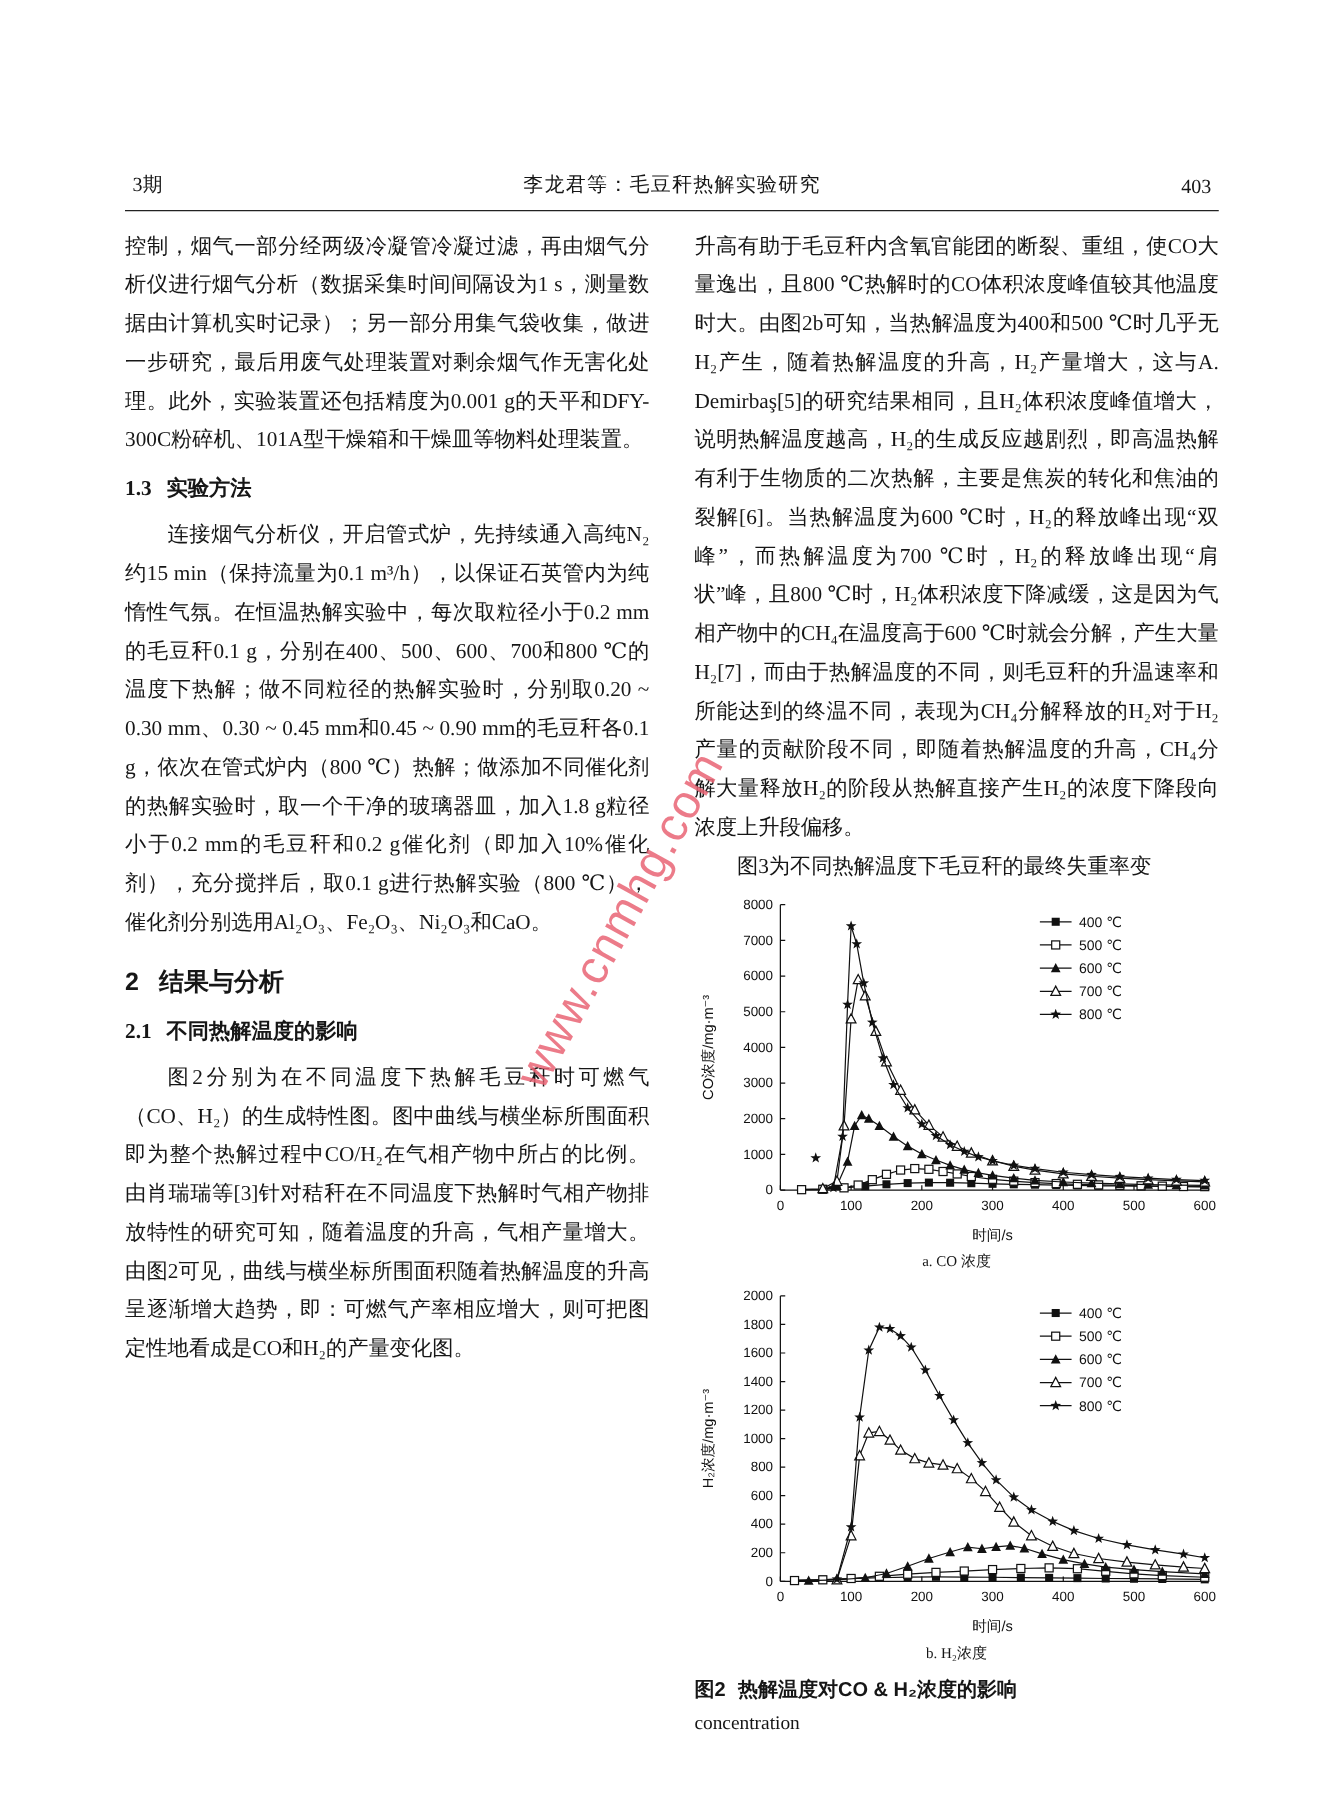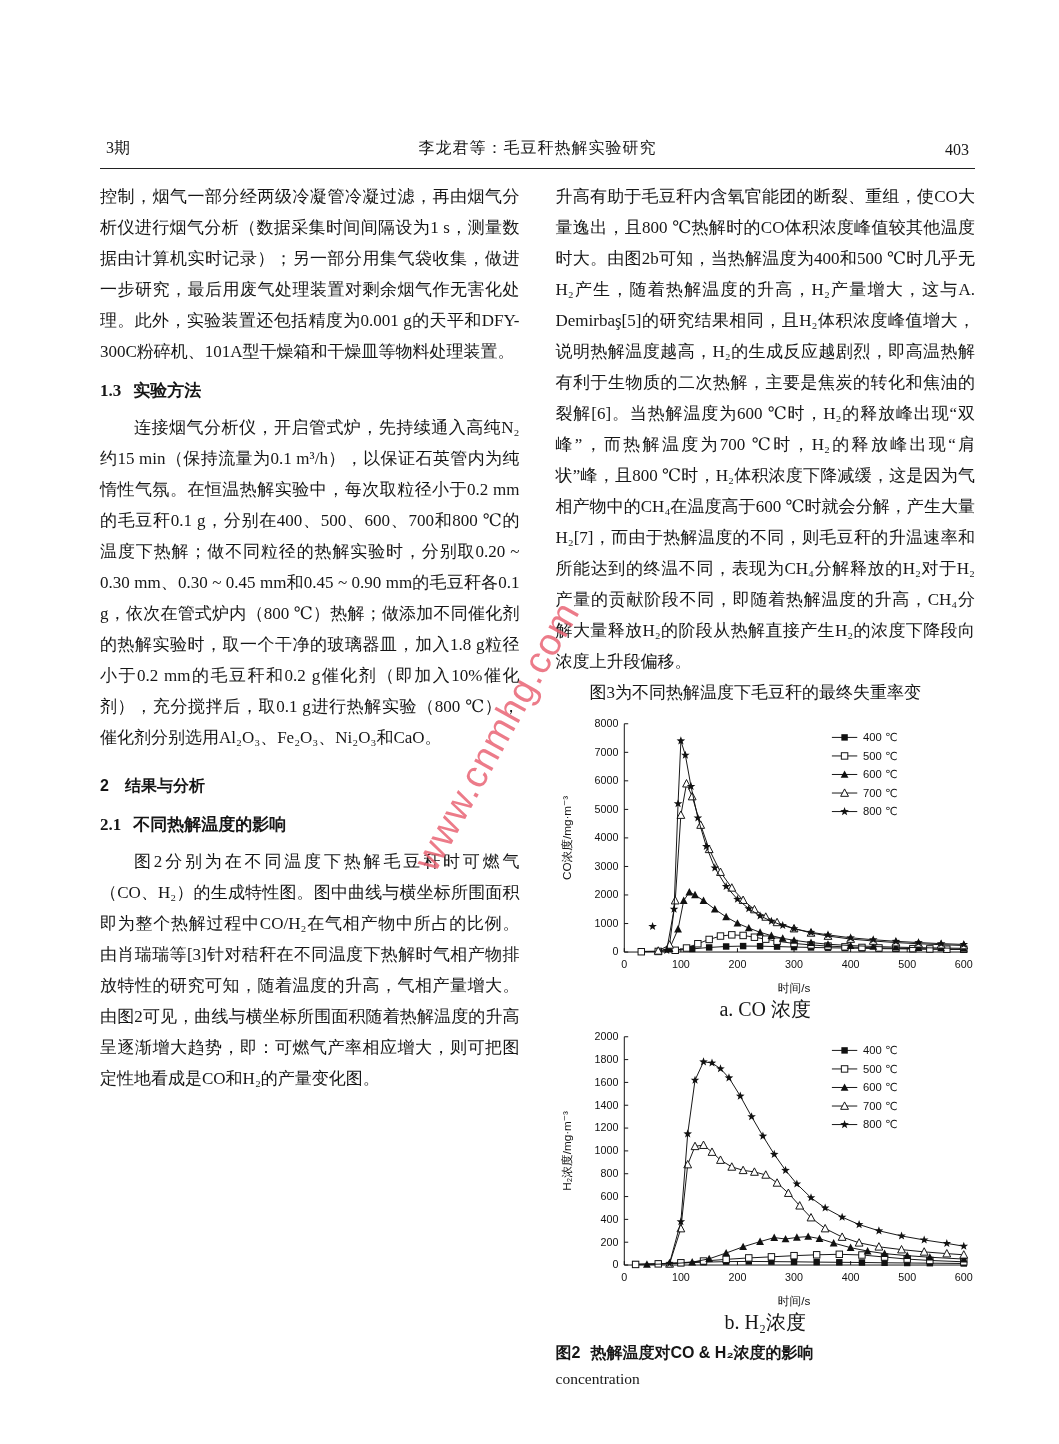--- a/index.html
+++ b/index.html
@@ -11,26 +11,26 @@
     border-bottom:1.5px solid #222;padding:0 6px 9px 6px;font-size:16px;}
   .header .h-title{letter-spacing:1px;}
   .columns{display:flex;gap:36px;margin-top:12px;}
   .col{width:420px;font-size:17px;line-height:31px;text-align:justify;}
   p{margin:0;}
   .para{text-indent:2em;}
   .cont{text-indent:0;}
   .h-small{font-family:Liberation Serif, serif;font-weight:bold;
     font-size:17px;margin:12px 0 9px 0;line-height:24px;}
   .h-big{font-family:"Liberation Sans","DejaVu Sans",sans-serif;font-weight:bold;
-    font-size:16px;margin:18px 0 12px 0;line-height:30px;}
+    font-size:20px;margin:18px 0 12px 0;line-height:30px;}
   .h-num{margin-right:16px;}
   .h-num-sm{margin-right:12px;}
   .chart{width:100%;margin-top:6px;}
   .chart svg{display:block;width:100%;height:auto;}
-  .chart-caption{text-align:center;font-size:20px;margin:0 0 6px 0;line-height:24px;}
+  .chart-caption{text-align:center;font-size:12px;margin:0 0 6px 0;line-height:24px;}
   .fig-caption{text-align:left;margin-top:2px;line-height:26px;}
   .fig-cn{font-family:"Liberation Sans","DejaVu Sans",sans-serif;font-weight:bold;font-size:16px;}
   .fig-cn .h-num-sm{margin-right:10px;}
   .fig-en{font-size:15.5px;}
   .watermark{position:absolute;left:424px;top:846px;transform:rotate(-61deg);
     transform-origin:left center;color:rgba(233,100,116,0.85);font-size:38px;
     font-family:"Liberation Sans","DejaVu Sans",sans-serif;letter-spacing:1px;
     pointer-events:none;white-space:nowrap;}
 </style>
 </head>

